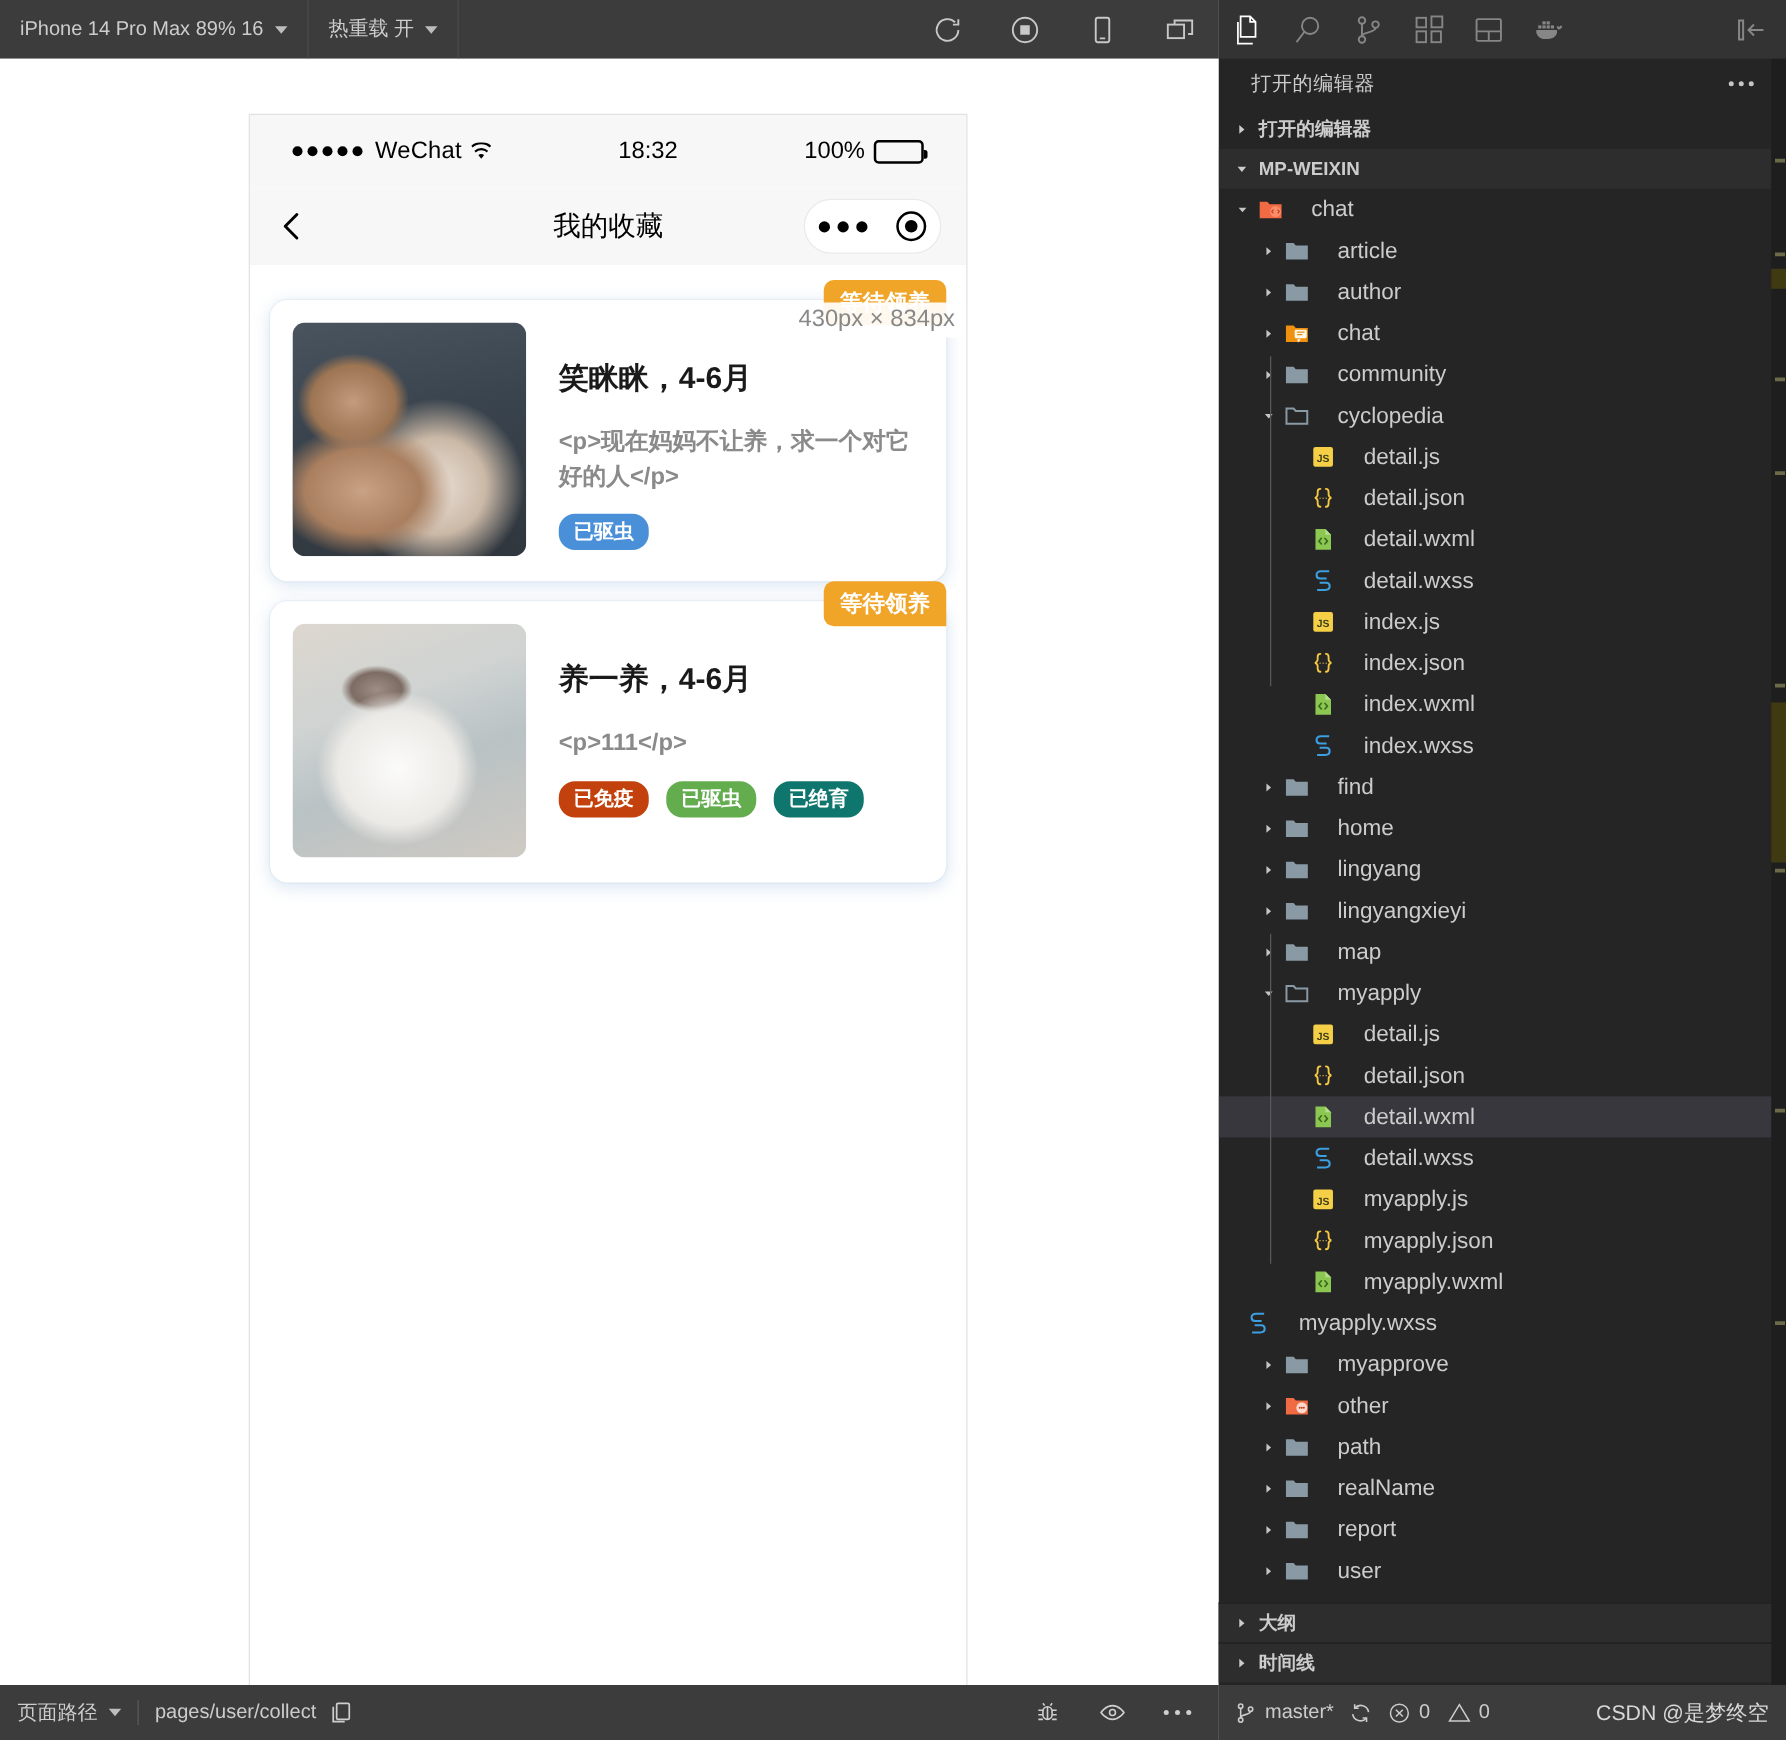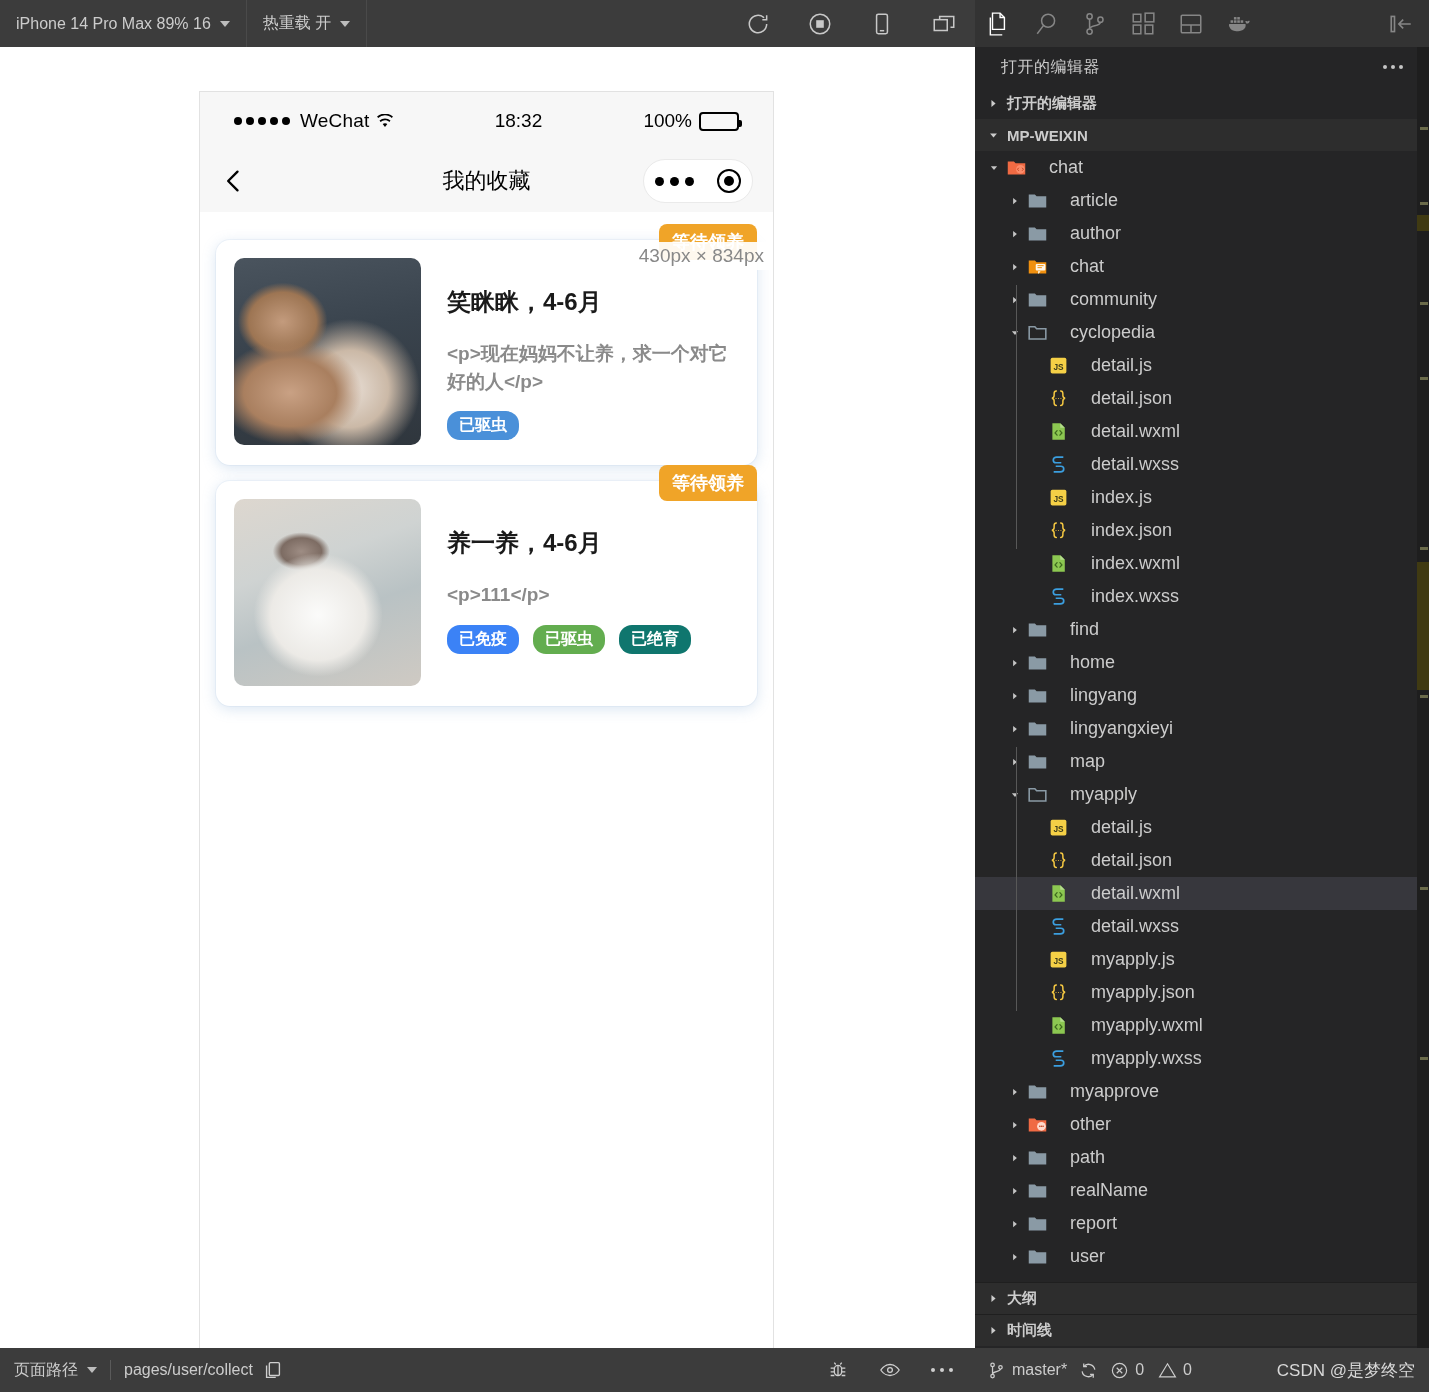--- a/index.html
+++ b/index.html
@@ -341,21 +341,21 @@
 
           <div class="card">
             <div class="ribbon" style="background:#f0a428">等待领养</div>
             <div class="card-thumb">
                 <div class="thumb-cat"></div>
               </div>
             <div class="card-info">
               <div class="card-title">养一养，4-6月</div>
               <div class="card-desc">&lt;p&gt;111&lt;/p&gt;</div>
               <div class="tags">
-                <span class="tag" style="background:#3b82f6">已免疫</span>
+                <span class="tag" style="background:#c2410c">已免疫</span>
                 <span class="tag" style="background:#63ad4f">已驱虫</span>
                 <span class="tag" style="background:#0f766e">已绝育</span>
               </div>
             </div>
           </div>
 
         </div>
       </div>
     </div>
 
@@ -797,21 +797,21 @@
             <span class="arrow"></span>
             <span class="fico">
               <svg viewBox="0 0 24 24">
                 <path d="M5 2.5h9l5.2 5.2V21.5H5z" fill="#8cc751"></path>
                 <path d="M14 2.5l5.2 5.2H14z" fill="#b4dd8c"></path>
                 <path d="M10.4 11l-2.3 2.6 2.3 2.6M13.6 11l2.3 2.6-2.3 2.6" stroke="#3e6a1e" stroke-width="1.5" fill="none" stroke-linecap="round"></path>
               </svg>
             </span>
             <span class="lbl">myapply.wxml</span>
           </div>
-          <div class="trow" style="padding-left:52px">
+          <div class="trow" style="">
             <span class="arrow"></span>
             <span class="fico">
               <svg viewBox="0 0 24 24" fill="none" stroke="#3b9fe0" stroke-width="1.9" stroke-linejoin="round">
                 <path d="M17.5 3.5H10c-2.5 0-4 1.4-4 3.3S7.2 10 9.2 10h6"></path>
                 <path d="M6.5 20.5H14c2.5 0 4-1.4 4-3.3s-1.2-3.2-3.2-3.2h-6"></path>
               </svg>
             </span>
             <span class="lbl">myapply.wxss</span>
           </div>
           <div class="trow" style="padding-left:31px">

